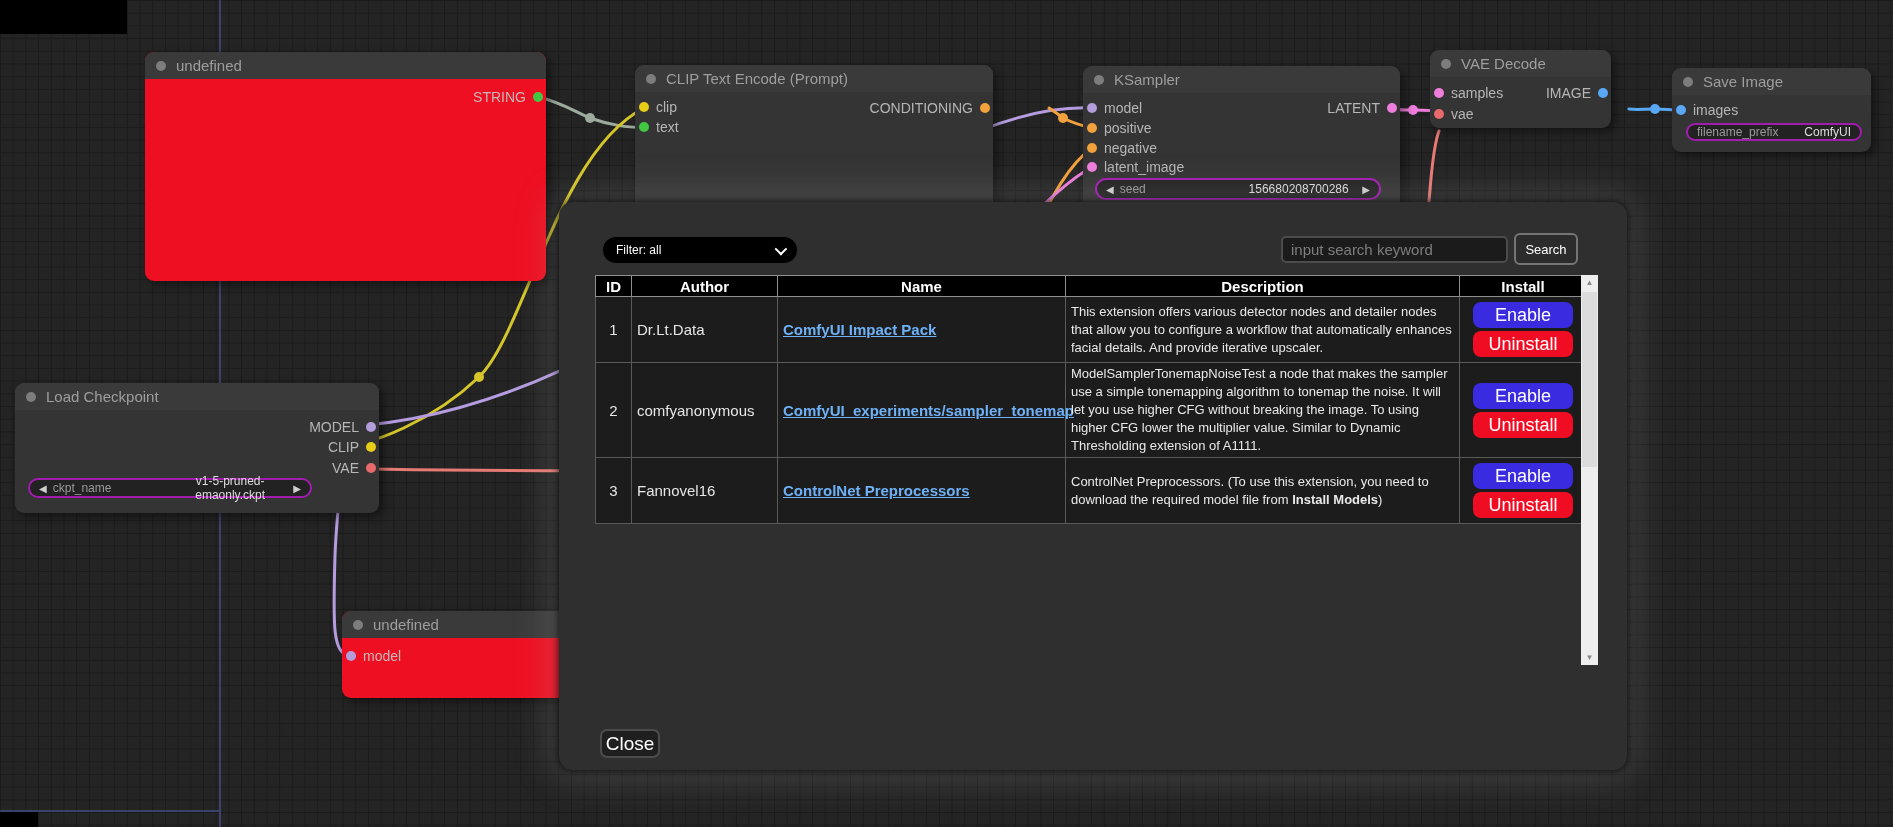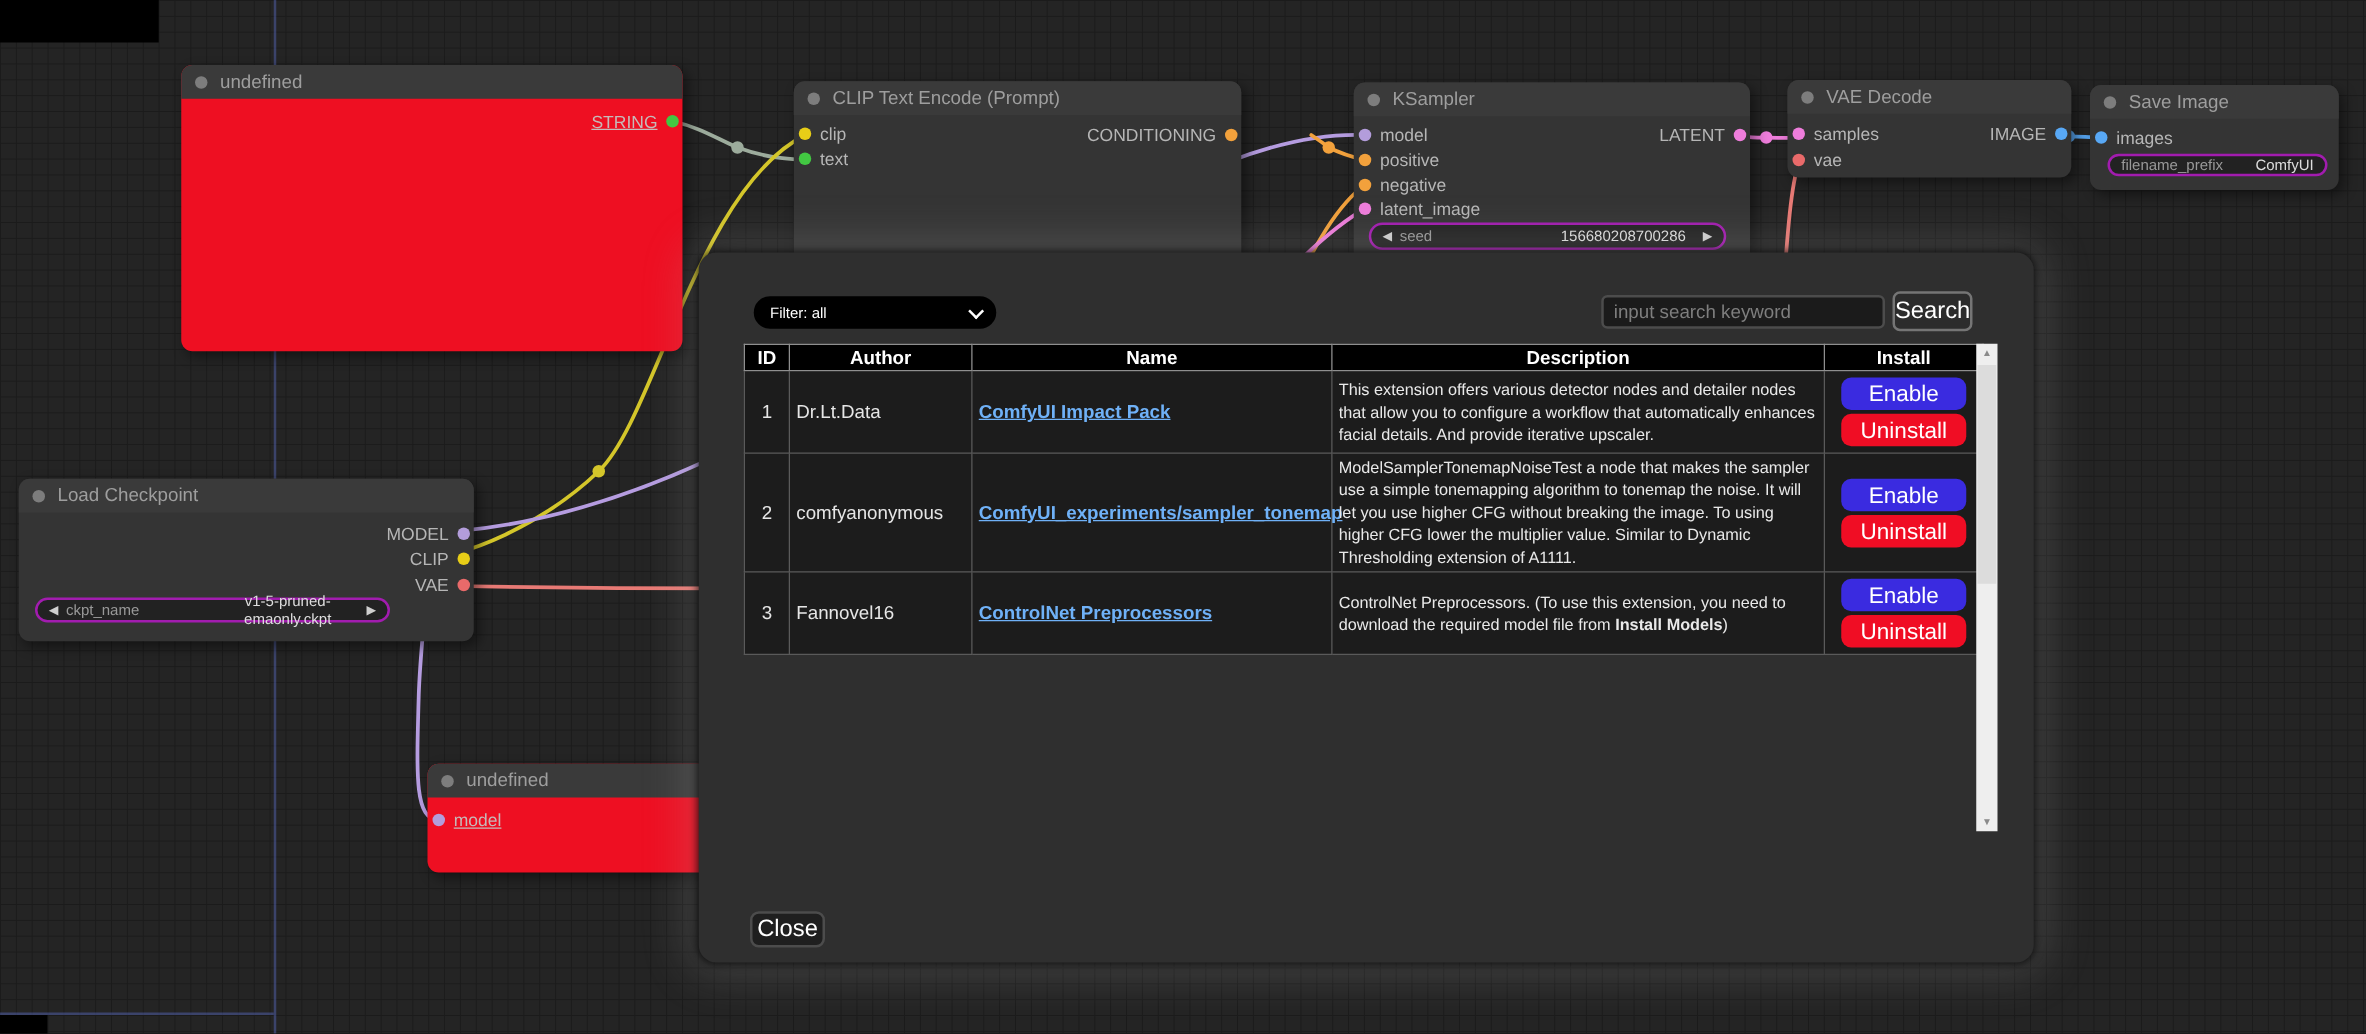--- a/index.html
+++ b/index.html
@@ -20,21 +20,21 @@
   .node.error{background:var(--error);}
   .hdr{height:27px;background:#3a3a3a;border-radius:9px 9px 0 0;
        display:flex;align-items:center;gap:10px;padding:0 11px;box-sizing:border-box;}
   .tdot{width:10px;height:10px;border-radius:50%;background:#7d7d7d;flex:none;}
   .title{color:#9e9e9e;font-size:15px;white-space:nowrap;}
   .nbody{position:relative;}
   .prow{position:absolute;display:flex;align-items:center;gap:7px;height:20px;
         color:#b6b6b6;font-size:14px;white-space:nowrap;}
   .prow.in{left:4px;}
   .prow.out{right:3px;flex-direction:row-reverse;}
-  .node.error .prow{color:#c7b9b9;text-decoration:underline;}
+  .node.error .prow{color:#c7b9b9;}
   .pdot{width:10px;height:10px;border-radius:50%;flex:none;}
   .c-model{background:var(--port-model);} .c-clip{background:var(--port-clip);}
   .c-text{background:var(--port-text);}   .c-cond{background:var(--port-conditioning);}
   .c-latent{background:var(--port-latent);}.c-vae{background:var(--port-vae);}
   .c-image{background:var(--port-image);}  .c-string{background:var(--port-string);}
   .widget{position:absolute;background:#222;border:2px solid #a21caf;border-radius:11px;
           display:flex;align-items:center;color:#999;font-size:12px;
           padding:0 9px;box-sizing:border-box;gap:6px;}
   .widget .arrow{color:#cfcfcf;font-size:10px;flex:none;}
   .widget .wlabel{flex:1;text-align:left;}
@@ -49,21 +49,21 @@
          background:#000;border-radius:13px;color:#fff;font-size:12px;
          display:flex;align-items:center;padding:0 13px;box-sizing:border-box;cursor:pointer;}
   #filter-select .chev{margin-left:auto;width:7px;height:7px;border-right:2px solid #fff;
          border-bottom:2px solid #fff;transform:rotate(45deg) translateY(-2px);}
   #search-input{position:absolute;left:722px;top:34px;width:227px;height:27px;
          background:#1b1b1b;border:2px solid #4c4c4c;border-radius:5px;color:#ccc;
          font-size:15px;padding:0 8px;box-sizing:border-box;font-family:"Liberation Sans",sans-serif;}
   #search-input::placeholder{color:#7e7e7e;}
   #search-btn{position:absolute;left:955px;top:31px;width:64px;height:32px;
          background:#2c2c2c;border:2px solid #757575;border-radius:6px;color:#fff;
-         font-size:19px;font-family:"Liberation Sans",sans-serif;cursor:pointer;padding:0;}
+         font-size:13px;font-family:"Liberation Sans",sans-serif;cursor:pointer;padding:0;}
   #table-wrap{position:absolute;left:36px;top:73px;width:986px;}
   table{border-collapse:collapse;table-layout:fixed;width:986px;background:#1c1c1c;}
   th{background:#000;color:#fff;font-size:15px;font-weight:bold;height:20px;
      border:1px solid #8f8f8f;padding:0;}
   td{border:1px solid #5a5a5a;color:#e6e6e6;font-size:15px;padding:2px 5px;
      vertical-align:middle;}
   td.c{text-align:center;}
   td.desc{font-size:13px;line-height:18px;color:#e9e9e9;}
   a.extlink{color:var(--link);font-weight:bold;font-size:15px;}
   .rowbtn{display:block;width:100px;height:26px;margin:3px auto;border:none;
@@ -170,21 +170,21 @@
       </div>
       <div class="widget" style="left:12px;top:85px;width:286px;height:22px;">
         <span class="arrow">◀</span>
         <span class="wlabel">seed</span>
         <span class="wval">156680208700286</span>
         <span class="arrow">▶</span>
       </div>
     </div>
   </div>
 
-  <div class="node" style="left:1430px;top:64px;width:227px;height:78px;">
+  <div class="node" style="left:1430px;top:50px;width:181px;height:78px;">
     <div class="hdr">
       <span class="tdot"></span>
       <span class="title">VAE Decode</span>
     </div>
     <div class="nbody">
       <div class="prow in" style="top:6px;">
         <span class="pdot c-latent"></span>
         <span>samples</span>
       </div>
       <div class="prow in" style="top:27px;">

